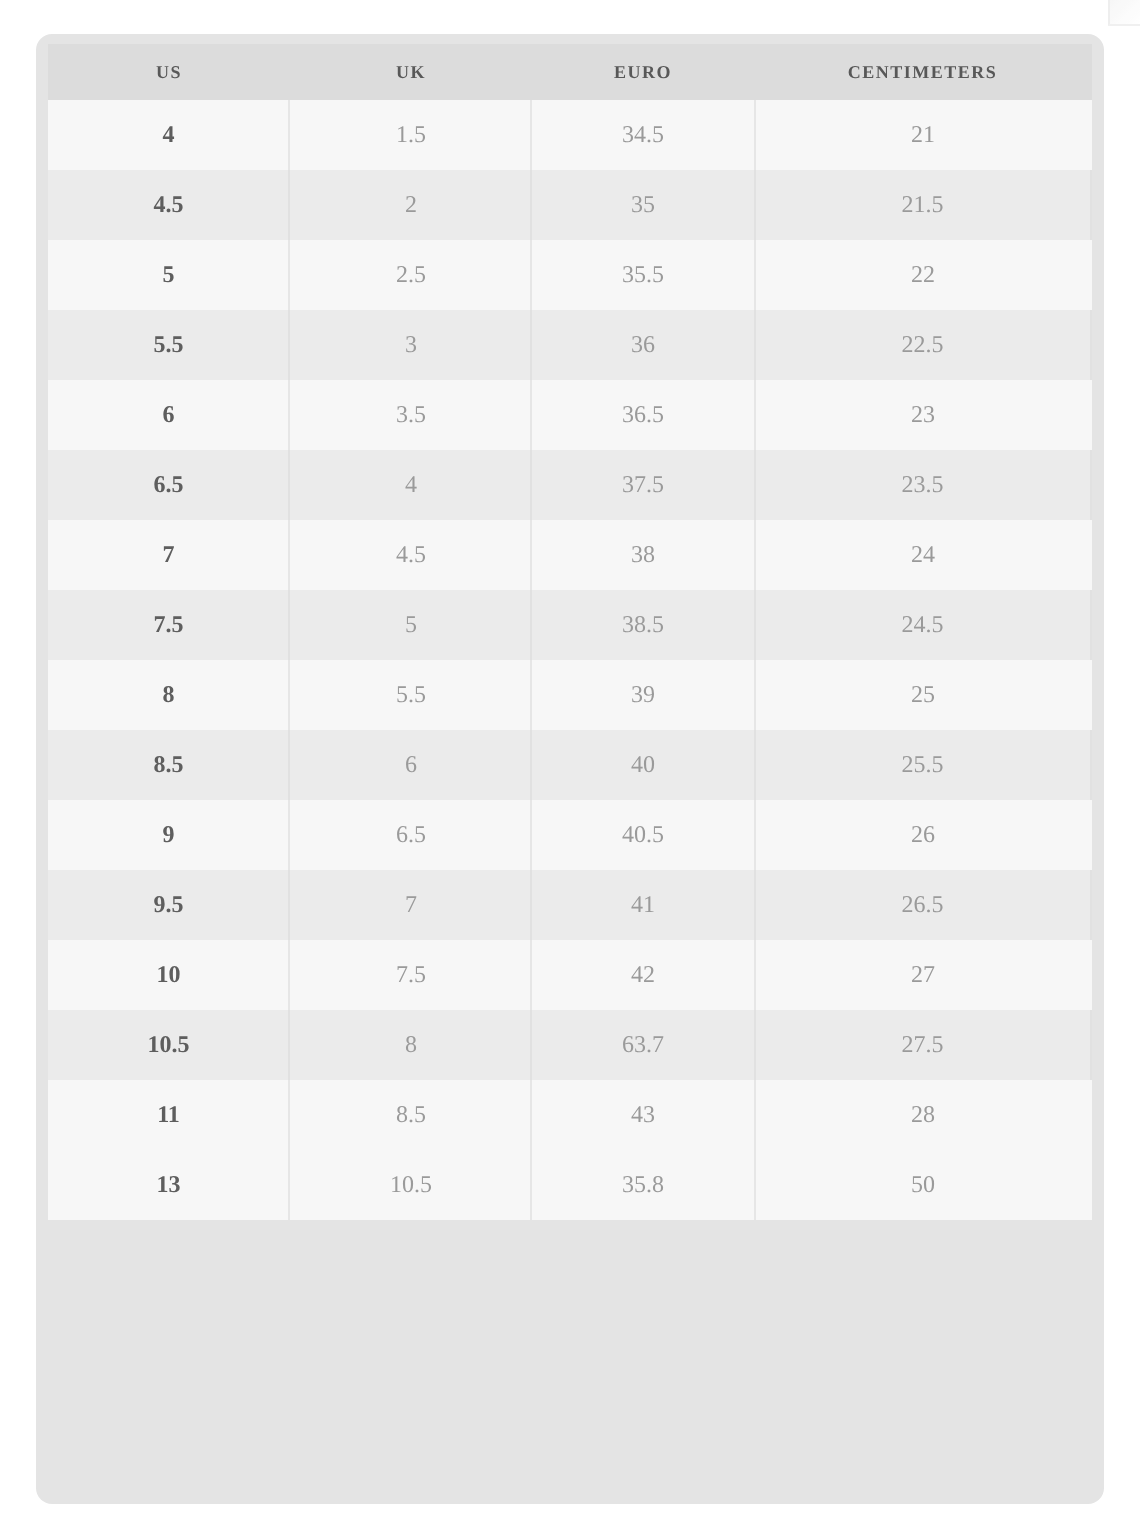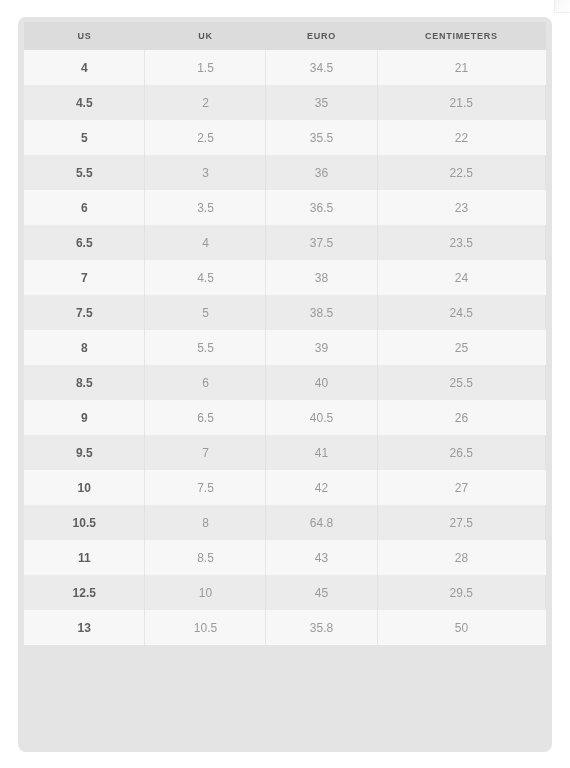--- a/index.html
+++ b/index.html
@@ -10,20 +10,21 @@
     background: #ffffff;
     font-family: "Liberation Sans", sans-serif;
     overflow: hidden;
   }
 
   #page {
     position: relative;
     width: 570px;
     height: 628px;
     background: #ffffff;
+    font-family: Liberation Serif, serif;
   }
 
   
   #corner-artifact {
     position: absolute;
     top: 0;
     right: 0;
     width: 16px;
     height: 13px;
     border-left: 1px solid #e9e9e9;
@@ -189,35 +190,29 @@
           </tr>
           <tr class="odd">
             <td class="col-us">10</td>
             <td class="col-uk">7.5</td>
             <td class="col-euro">42</td>
             <td class="col-cm">27</td>
           </tr>
           <tr class="even">
             <td class="col-us">10.5</td>
             <td class="col-uk">8</td>
-            <td class="col-euro">64.8</td>
+            <td class="col-euro">63.7</td>
             <td class="col-cm">27.5</td>
           </tr>
           <tr class="odd">
             <td class="col-us">11</td>
             <td class="col-uk">8.5</td>
             <td class="col-euro">43</td>
             <td class="col-cm">28</td>
           </tr>
-          <tr class="even">
-            <td class="col-us">12.5</td>
-            <td class="col-uk">10</td>
-            <td class="col-euro">45</td>
-            <td class="col-cm">29.5</td>
-          </tr>
           <tr class="odd">
             <td class="col-us">13</td>
             <td class="col-uk">10.5</td>
             <td class="col-euro">35.8</td>
             <td class="col-cm">50</td>
           </tr>
         </tbody>
     </table>
   </div>
 

